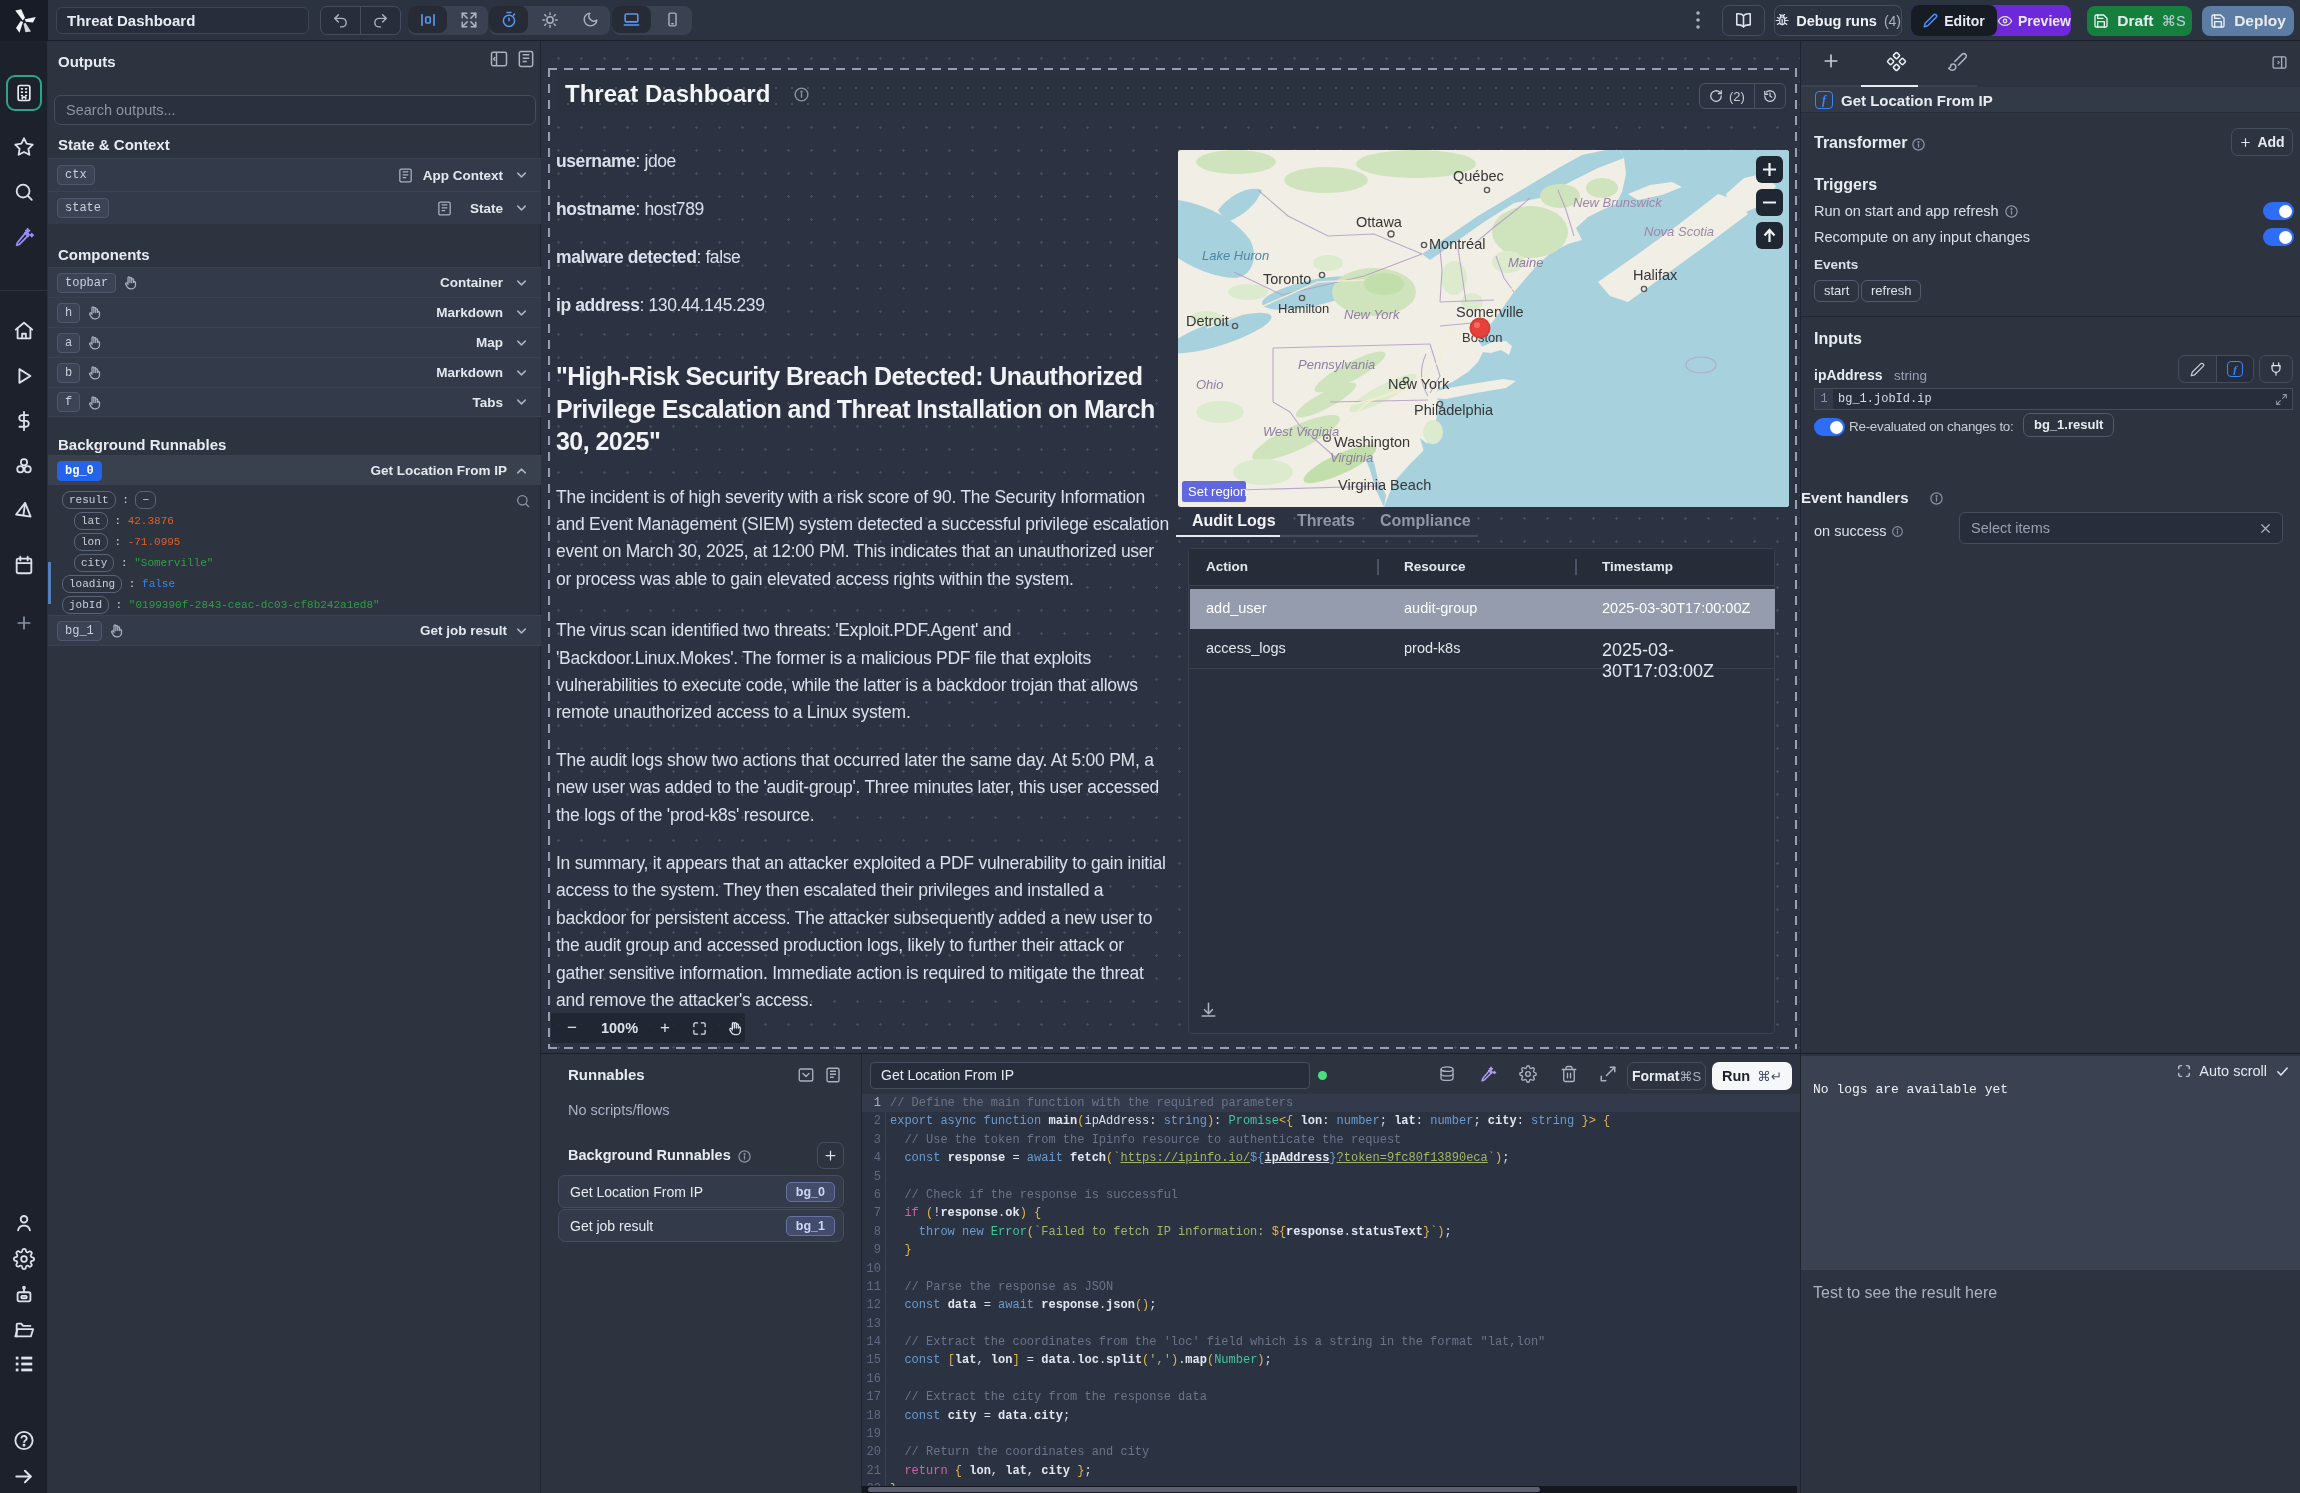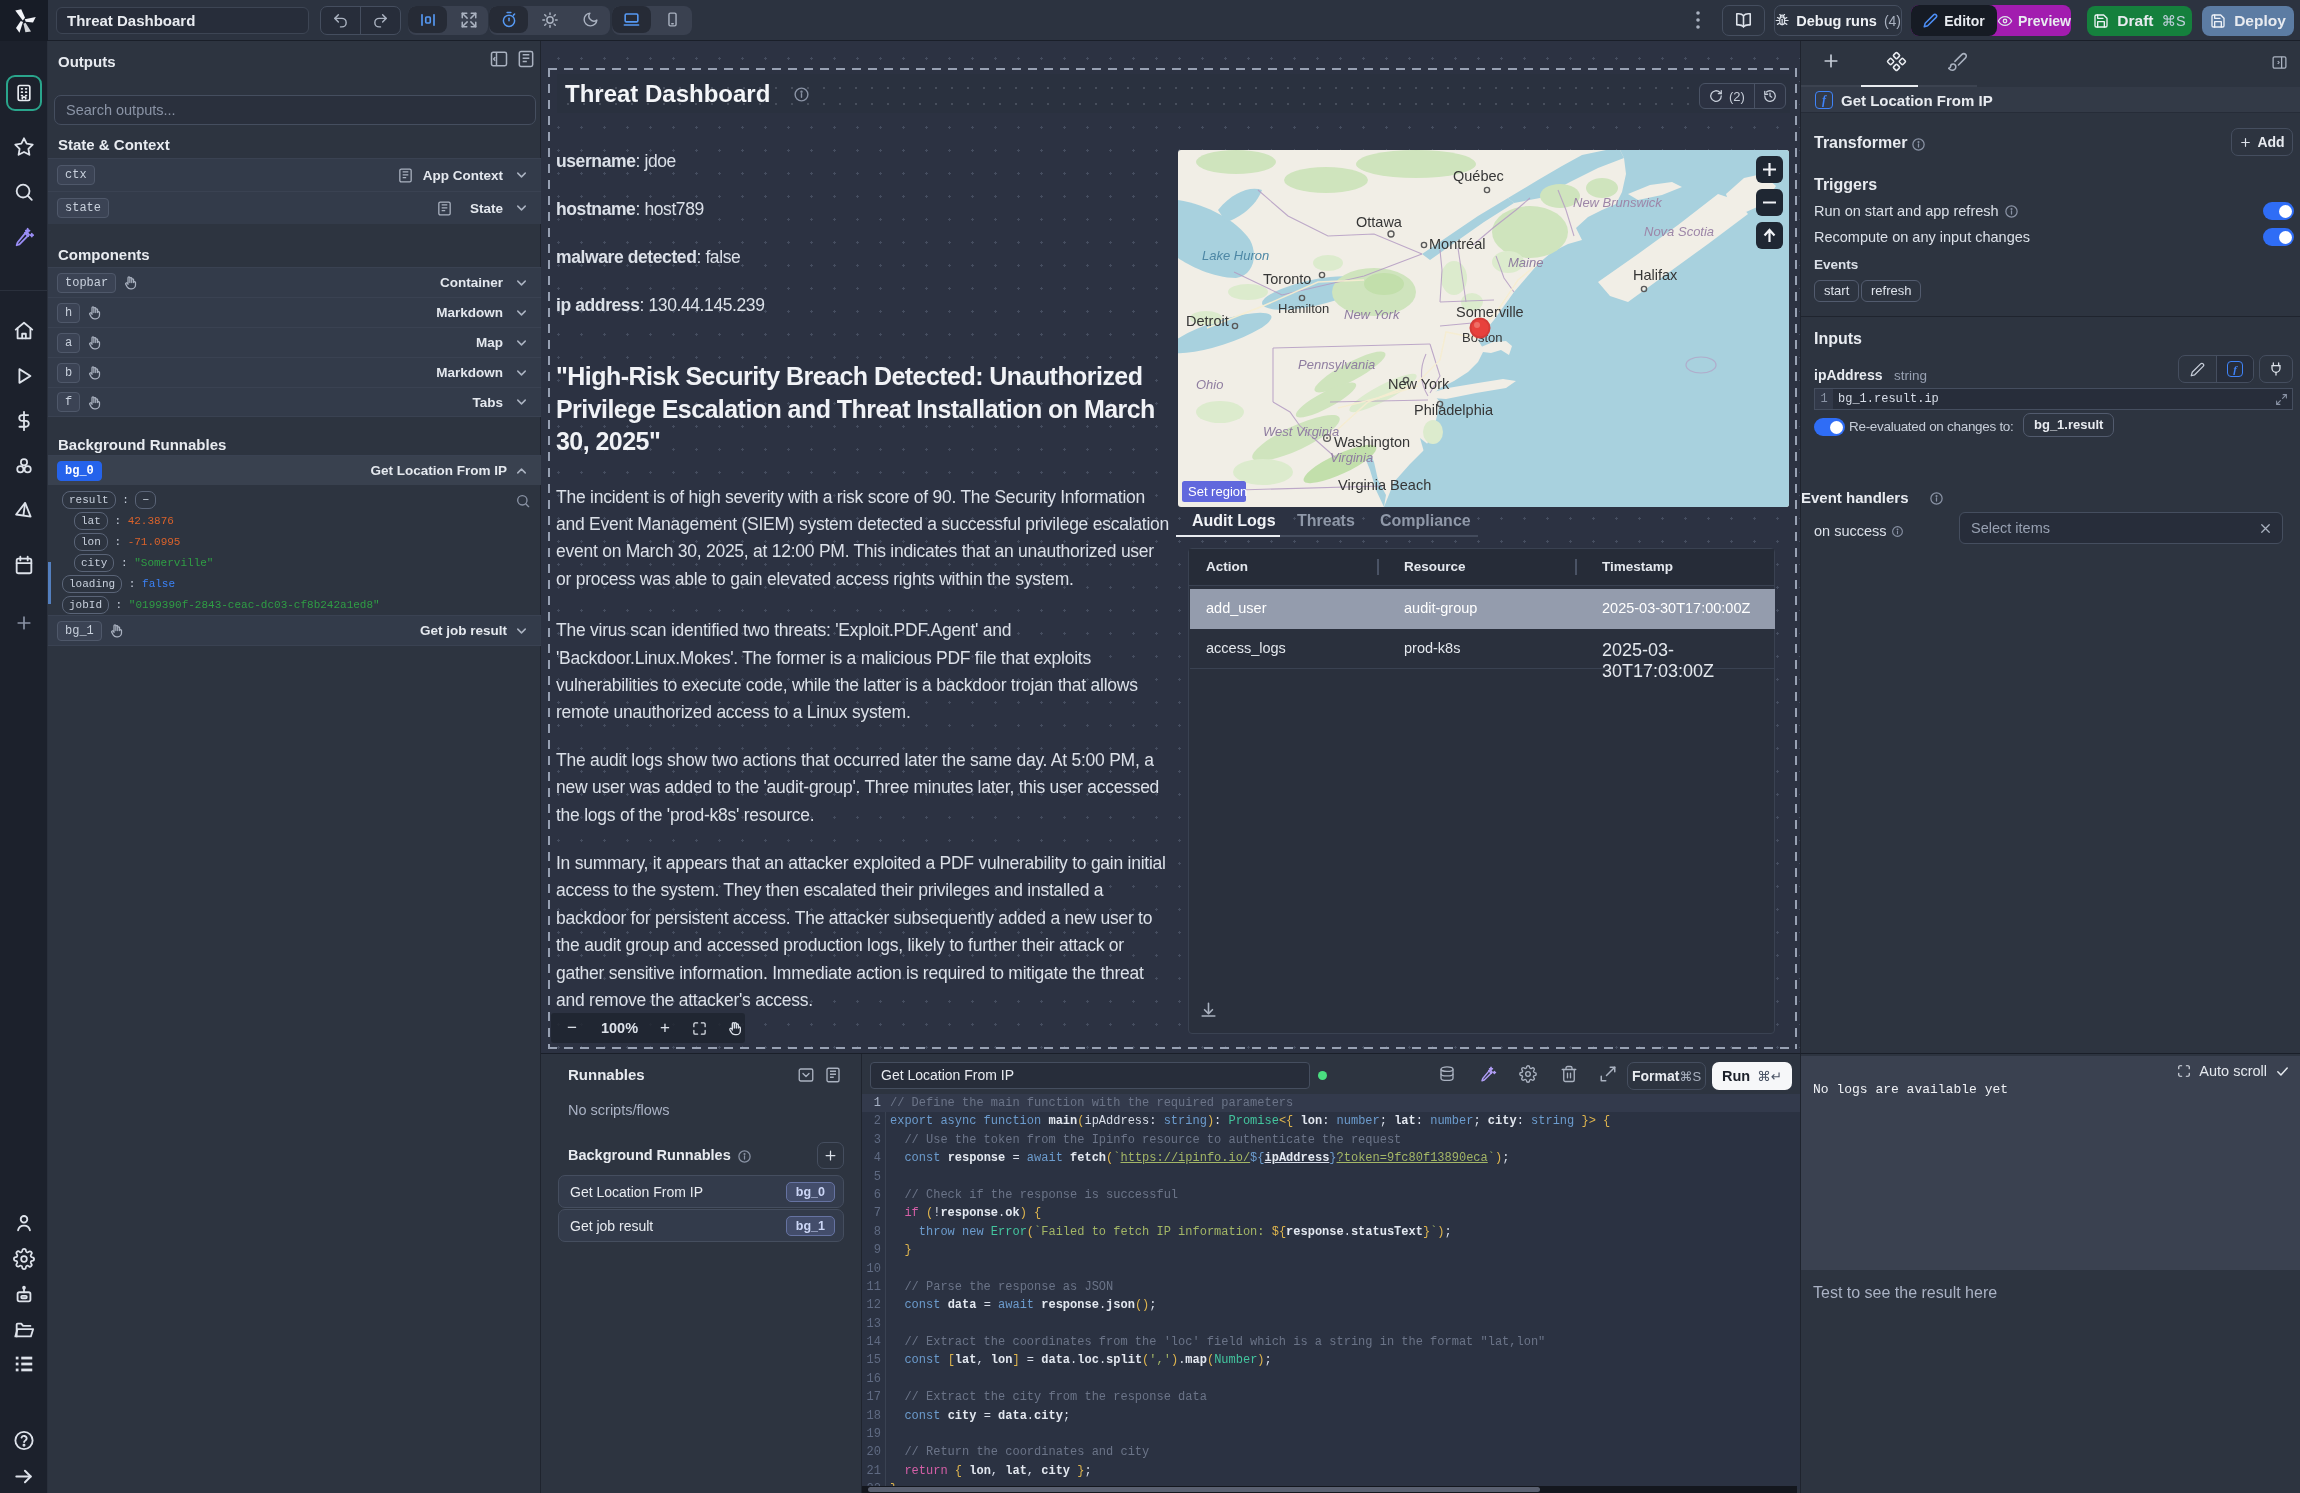--- a/index.html
+++ b/index.html
@@ -374,21 +374,21 @@
           <path d="M9 7.5V6a3 3 0 1 1 6 0v1.5"></path>
           <rect x="8" y="6" width="8" height="13" rx="4"></rect>
           <path d="M12 19v-9"></path>
           <path d="M6.5 12H2M22 12h-4.5"></path>
           <path d="M19.8 7 17 8.8M4.2 7 7 8.8"></path>
           <path d="M19.8 18.5 17 16.7M4.2 18.5 7 16.7"></path>
         </svg>
       <span style="font-size:14.5px; font-weight:700; color:#eef1f5;">Debug runs</span>
         <span style="font-size:14px; color:#aab2c0;">(4)</span>
     </div>
-    <div class="abs" style="left:1911px; top:5px; width:160px; height:31px; background:#a21caf; border-radius:8px; display:flex;">
+    <div class="abs" style="left:1911px; top:5px; width:160px; height:31px; background:#6d28d9; border-radius:8px; display:flex;">
       <div style="width:86px; height:31px; background:#161b24; border-radius:8px; display:flex; align-items:center; justify-content:center; gap:6px; white-space:nowrap;">
           <svg width="15" height="15" viewBox="0 0 24 24" fill="none" stroke="#4d8ef5" stroke-width="2.4" stroke-linecap="round" stroke-linejoin="round">
             <path d="M17 3a2.8 2.8 0 1 1 4 4L7.5 20.5 2 22l1.5-5.5z"></path>
           </svg>
           <span style="font-size:14px; font-weight:700;">Editor</span>
         </div>
       <div style="flex:1; display:flex; align-items:center; justify-content:center; gap:5px; white-space:nowrap;">
           <svg width="16" height="16" viewBox="0 0 24 24" fill="none" stroke="#dde2ea" stroke-width="2" stroke-linecap="round" stroke-linejoin="round">
             <path d="M2 12s3.5-6.5 10-6.5S22 12 22 12s-3.5 6.5-10 6.5S2 12 2 12z"></path>
             <circle cx="12" cy="12" r="2.6"></circle>
@@ -920,21 +920,21 @@
     </div>
     <div class="abs" style="left:458px; top:314px; width:34px; height:28px; border:1px solid #454e5f; border-radius:7px; display:flex; align-items:center; justify-content:center;">
         <svg width="16" height="16" viewBox="0 0 24 24" fill="none" stroke="#dde2ea" stroke-width="1.9" stroke-linecap="round">
           <path d="M8 7V3M16 7V3"></path>
           <path d="M6 7h12v4a6 6 0 0 1-12 0z"></path>
           <path d="M12 17v4"></path>
         </svg>
       </div>
     <div class="abs mono" style="left:13px; top:347px; width:479px; height:22px; background:#272d3a; border:1px solid #454e5f; font-size:12px; color:#d8dee9; display:flex; align-items:center;">
       <span style="width:18px; text-align:center; color:#8a93a5; background:#323949; align-self:stretch; line-height:20px;">1</span>
-      <span style="margin-left:5px;">bg_1.result.ip</span>
+      <span style="margin-left:5px;">bg_1.jobId.ip</span>
       <svg style="position:absolute; right:4px; top:4px;" width="13" height="13" viewBox="0 0 24 24" fill="none" stroke="#8a93a5" stroke-width="2" stroke-linecap="round">
           <path d="M15 3h6v6M9 21H3v-6M21 3l-7 7M3 21l7-7"></path>
         </svg>
     </div>
     <div class="toggle abs" style="left:13px; top:377px;">
         <div class="knob"></div>
       </div>
     <div class="abs" style="left:48px; top:378px; font-size:13.5px; color:#c6cdd8; letter-spacing:-0.3px;">Re-evaluated on changes to:</div>
     <div class="abs" style="left:222px; top:372px; height:24px; border:1px solid #525b6e; border-radius:7px; font-size:13px; font-weight:700; color:#e8ebf0; line-height:22px; padding:0 10px;">bg_1.result</div>
     <div class="abs" style="left:0; top:448px; font-size:15px; font-weight:700;">Event handlers</div>

